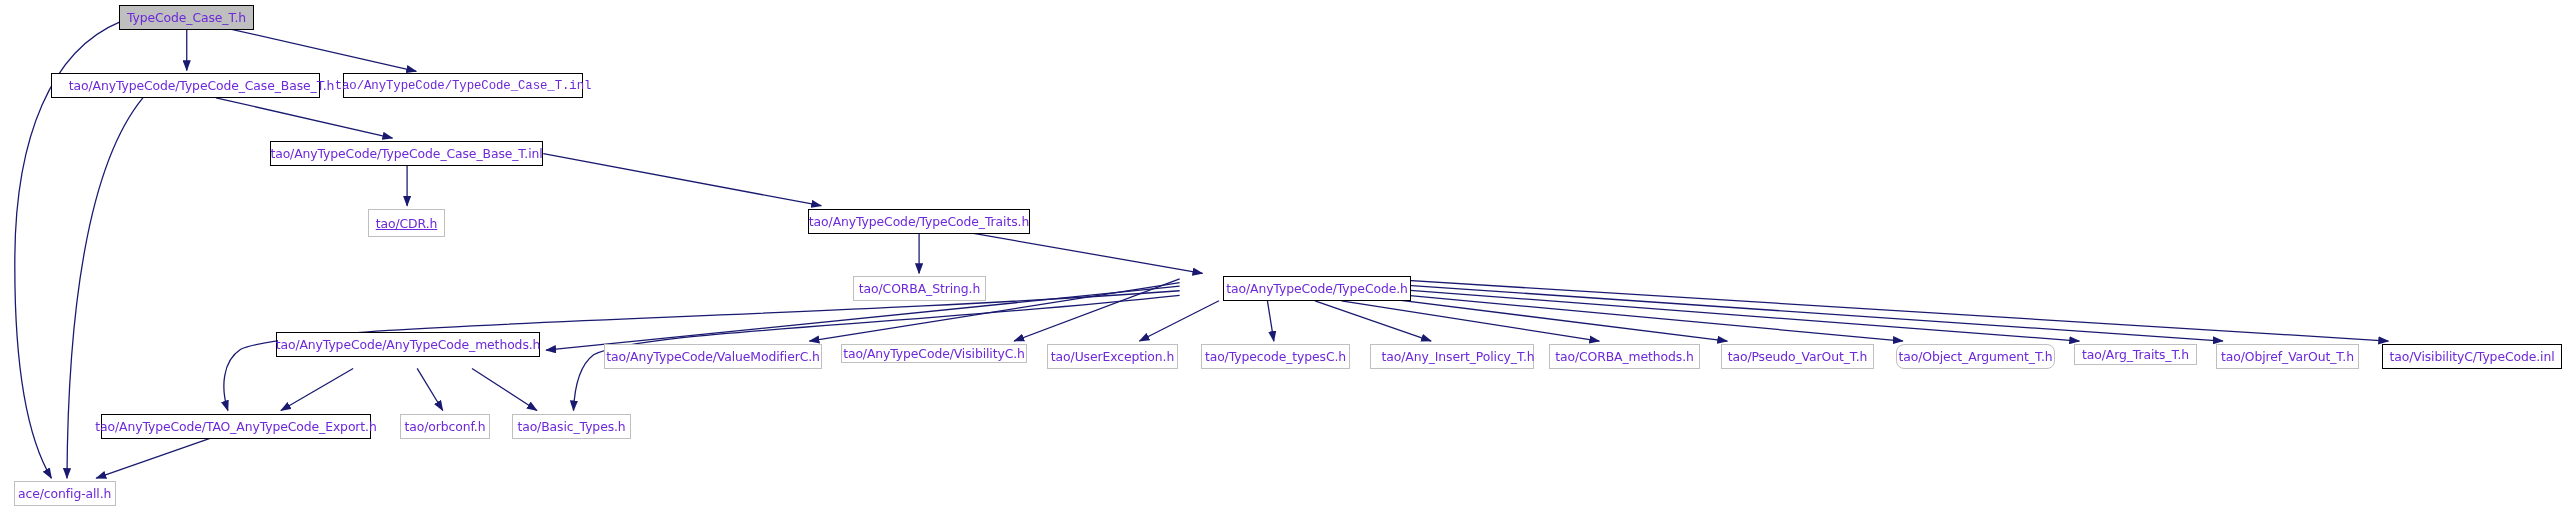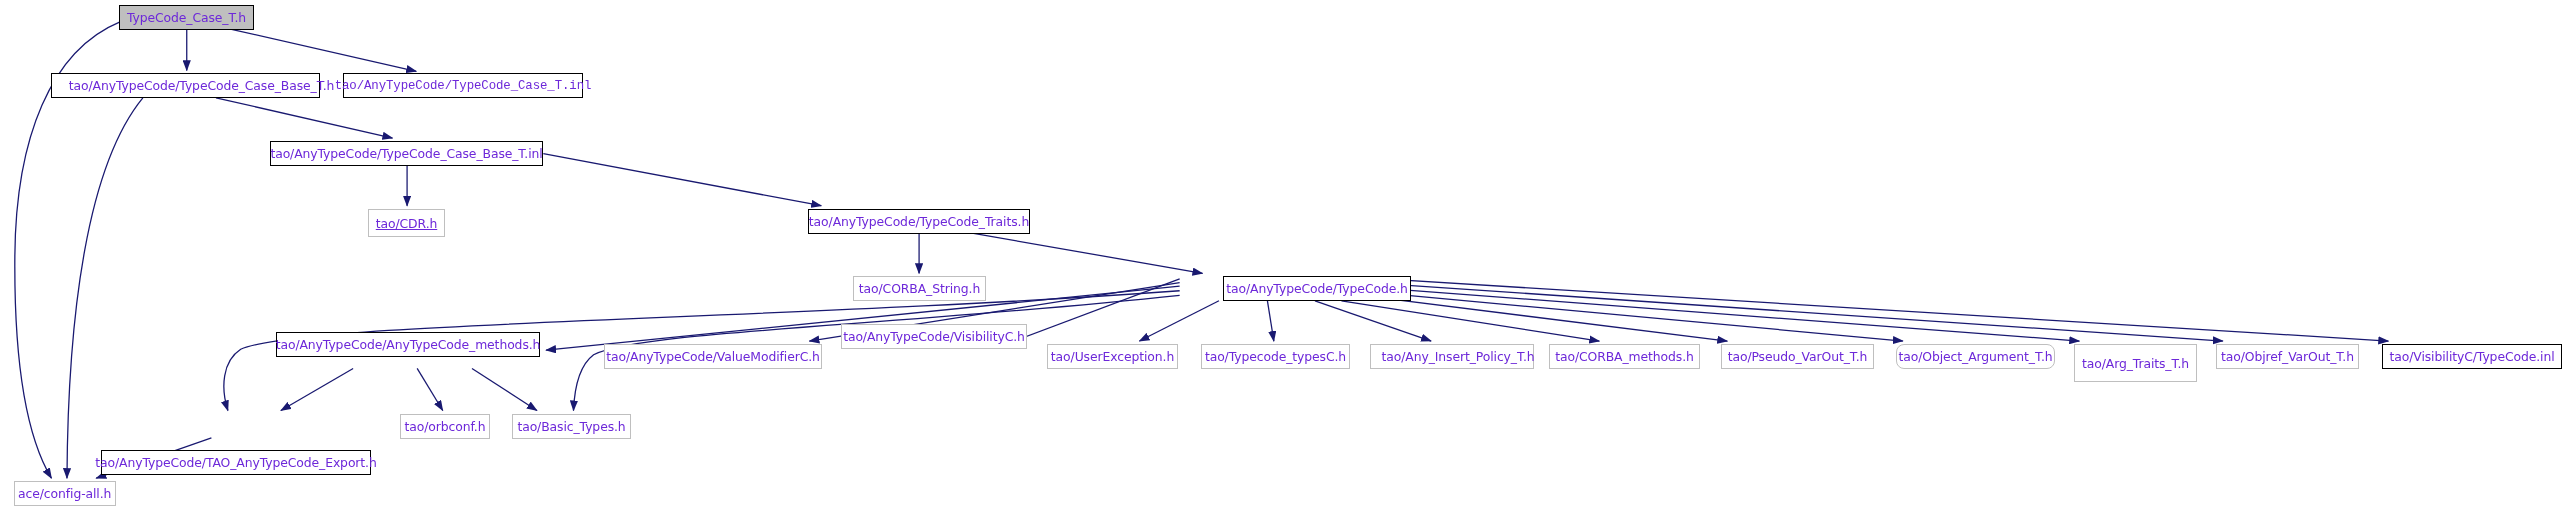--- a/index.html
+++ b/index.html
@@ -57,29 +57,29 @@
       <div class="node root" style="left: 119px; top: 4.6px; width: 135px; height: 25px;">TypeCode_Case_T.h</div>
       <div class="node linked" style="left: 51px; top: 73px; width: 269px; height: 25px; padding-left: 32px;">tao/AnyTypeCode/TypeCode_Case_Base_T.h</div>
       <div class="node linked" style="left: 343px; top: 73px; width: 240px; height: 25px; font-family: Liberation Mono, monospace;">tao/AnyTypeCode/TypeCode_Case_T.inl</div>
       <div class="node linked" style="left: 270px; top: 141px; width: 273px; height: 25px;">tao/AnyTypeCode/TypeCode_Case_Base_T.inl</div>
       <div class="node plain" style="left: 368px; top: 209px; width: 77px; height: 28px; text-decoration: underline;">tao/CDR.h</div>
       <div class="node linked" style="left: 808px; top: 209px; width: 222px; height: 25px;">tao/AnyTypeCode/TypeCode_Traits.h</div>
       <div class="node plain" style="left: 853px; top: 276px; width: 133px; height: 25px;">tao/CORBA_String.h</div>
       <div class="node linked" style="left: 1180px; top: 276px; width: 188px; height: 25px; margin-left: 43px;">tao/AnyTypeCode/TypeCode.h</div>
       <div class="node linked" style="left: 276px; top: 332px; width: 264px; height: 25px;">tao/AnyTypeCode/AnyTypeCode_methods.h</div>
       <div class="node plain" style="left: 604px; top: 344px; width: 218px; height: 25px;">tao/AnyTypeCode/ValueModifierC.h</div>
-      <div class="node plain" style="left: 841px; top: 324px; width: 186px; height: 25px;">tao/AnyTypeCode/VisibilityC.h</div>
+      <div class="node plain" style="left: 841px; top: 344px; width: 186px; height: 19px;">tao/AnyTypeCode/VisibilityC.h</div>
       <div class="node plain" style="left: 1047px; top: 344px; width: 131px; height: 25px;">tao/UserException.h</div>
       <div class="node plain" style="left: 1201px; top: 344px; width: 149px; height: 25px;">tao/Typecode_typesC.h</div>
       <div class="node plain" style="left: 1370px; top: 344px; width: 164px; height: 25px; padding-left: 12px;">tao/Any_Insert_Policy_T.h</div>
       <div class="node plain" style="left: 1549px; top: 344px; width: 151px; height: 25px;">tao/CORBA_methods.h</div>
       <div class="node plain" style="left: 1721px; top: 344px; width: 153px; height: 25px;">tao/Pseudo_VarOut_T.h</div>
       <div class="node plain" style="left: 1896px; top: 344px; width: 159px; height: 25px; border-radius: 8px;">tao/Object_Argument_T.h</div>
-      <div class="node plain" style="left: 2074px; top: 344px; width: 123px; height: 38px;">tao/Arg_Traits_T.h</div>
+      <div class="node plain" style="left: 2074px; top: 344px; width: 123px; height: 21px;">tao/Arg_Traits_T.h</div>
       <div class="node plain" style="left: 2216px; top: 344px; width: 143px; height: 25px;">tao/Objref_VarOut_T.h</div>
       <div class="node linked" style="left: 2382px; top: 344px; width: 180px; height: 25px;">tao/VisibilityC/TypeCode.inl</div>
-      <div class="node linked" style="left: 101px; top: 414px; width: 270px; height: 25px; margin-top: 36px;">tao/AnyTypeCode/TAO_AnyTypeCode_Export.h</div>
+      <div class="node linked" style="left: 101px; top: 414px; width: 270px; height: 25px;">tao/AnyTypeCode/TAO_AnyTypeCode_Export.h</div>
       <div class="node plain" style="left: 400px; top: 414px; width: 90px; height: 25px;">tao/orbconf.h</div>
       <div class="node plain" style="left: 512px; top: 414px; width: 119px; height: 25px;">tao/Basic_Types.h</div>
       <div class="node plain" style="left: 13.7px; top: 481px; width: 102px; height: 25px;">ace/config-all.h</div>
     </div>
 </div>
 
 
 </body></html>

